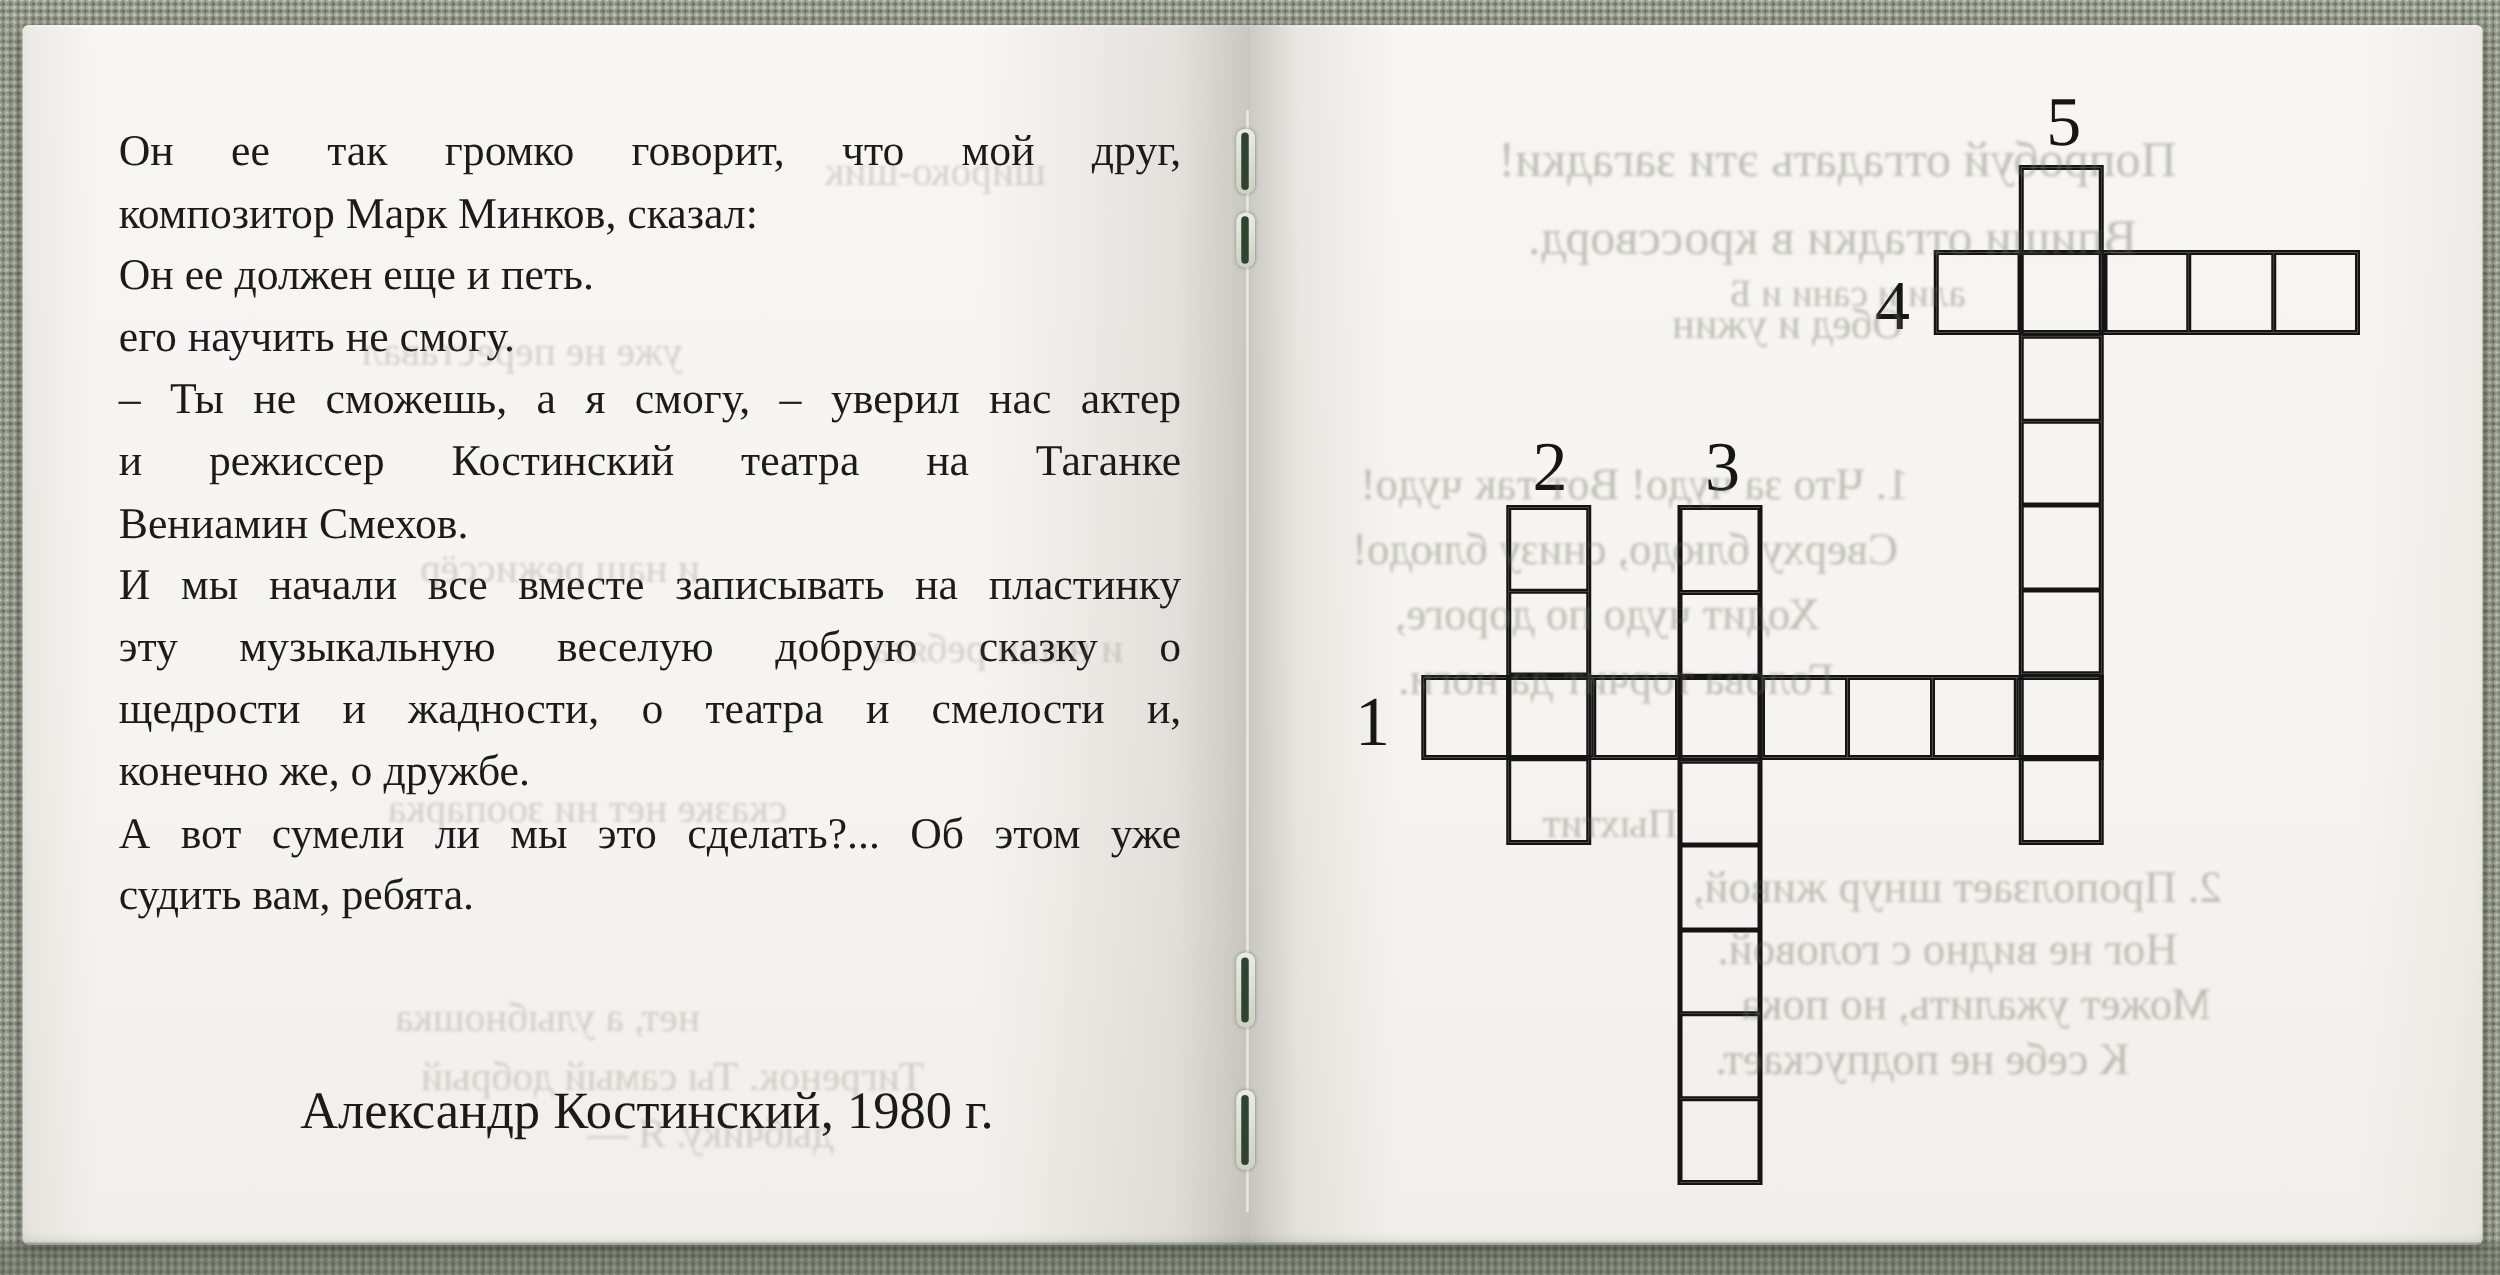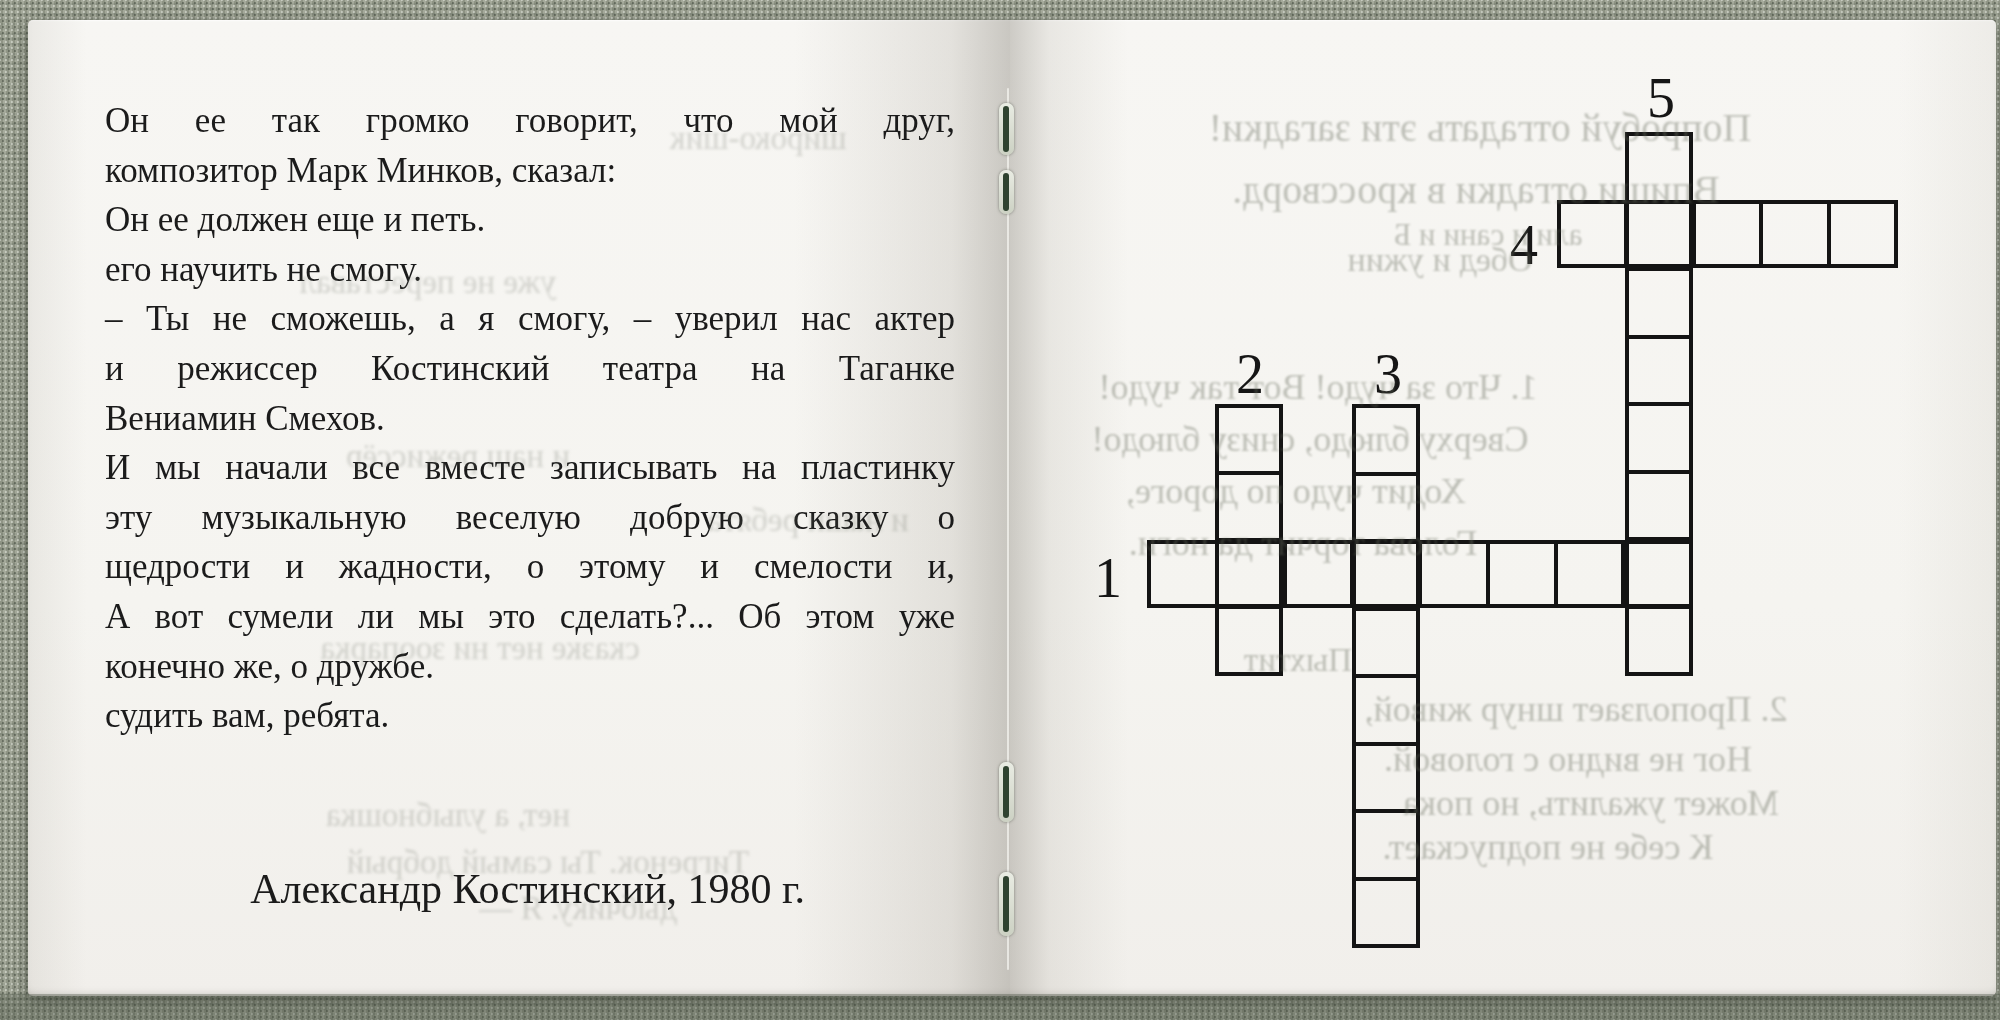--- a/index.html
+++ b/index.html
@@ -14,21 +14,21 @@
       repeating-linear-gradient(0deg, rgba(64,72,58,.12) 0 2px, transparent 2px 5px);
     background-size:6px 6px,6px 6px,12px 12px,10px 10px;
     background-position:0 0,3px 3px,0 0,0 0;
   }
   .fabric-bottom{
     position:absolute;left:0;right:0;bottom:0;height:26px;
     background:rgba(70,78,64,.35);
     pointer-events:none;
   }
   .book{
-    position:absolute;left:28px;top:20px;width:1968px;height:976px;
+    position:absolute;left:18px;top:20px;width:1968px;height:976px;
     background:linear-gradient(180deg,#f7f6f3 0%,#f5f4f0 60%,#f1efeb 100%);
     border-radius:5px;
     box-shadow:0 4px 14px rgba(20,25,18,.45), inset 0 -6px 9px -6px rgba(60,55,45,.35), inset 0 2px 2px -1px rgba(255,255,255,.8);
   }
   .page-left-shade{
     position:absolute;left:0;top:0;bottom:0;width:982px;
     background:linear-gradient(90deg, rgba(120,115,100,.10) 0%, rgba(0,0,0,0) 6%, rgba(0,0,0,0) 78%, rgba(125,118,105,.16) 94%, rgba(95,90,78,.30) 100%);
     pointer-events:none;
   }
   .page-right-shade{
@@ -91,23 +91,23 @@
   <div class="text-block" id="left-text">
       <div class="line j">Он ее так громко говорит, что мой друг,</div>
       <div class="line">композитор Марк Минков, сказал:</div>
       <div class="line">Он ее должен еще и петь.</div>
       <div class="line">его научить не смогу.</div>
       <div class="line j">– Ты не сможешь, а я смогу, – уверил нас актер</div>
       <div class="line j">и режиссер Костинский театра на Таганке</div>
       <div class="line">Вениамин Смехов.</div>
       <div class="line j">И мы начали все вместе записывать на пластинку</div>
       <div class="line j">эту музыкальную веселую добрую сказку о</div>
-      <div class="line j">щедрости и жадности, о этому и смелости и,</div>
+      <div class="line j">щедрости и жадности, о театра и смелости и,</div>
+      <div class="line">конечно же, о дружбе.</div>
       <div class="line j">А вот сумели ли мы это сделать?... Об этом уже</div>
-      <div class="line">конечно же, о дружбе.</div>
       <div class="line">судить вам, ребята.</div>
     </div>
 
   <div class="signature">Александр Костинский, 1980 г.</div>
 
   <div id="crossword">
       <div class="word h" style="left: 1119px; top: 520px; width: 546px; height: 68px;">
         <div class="cell"></div>
         <div class="cell"></div>
         <div class="cell"></div>

